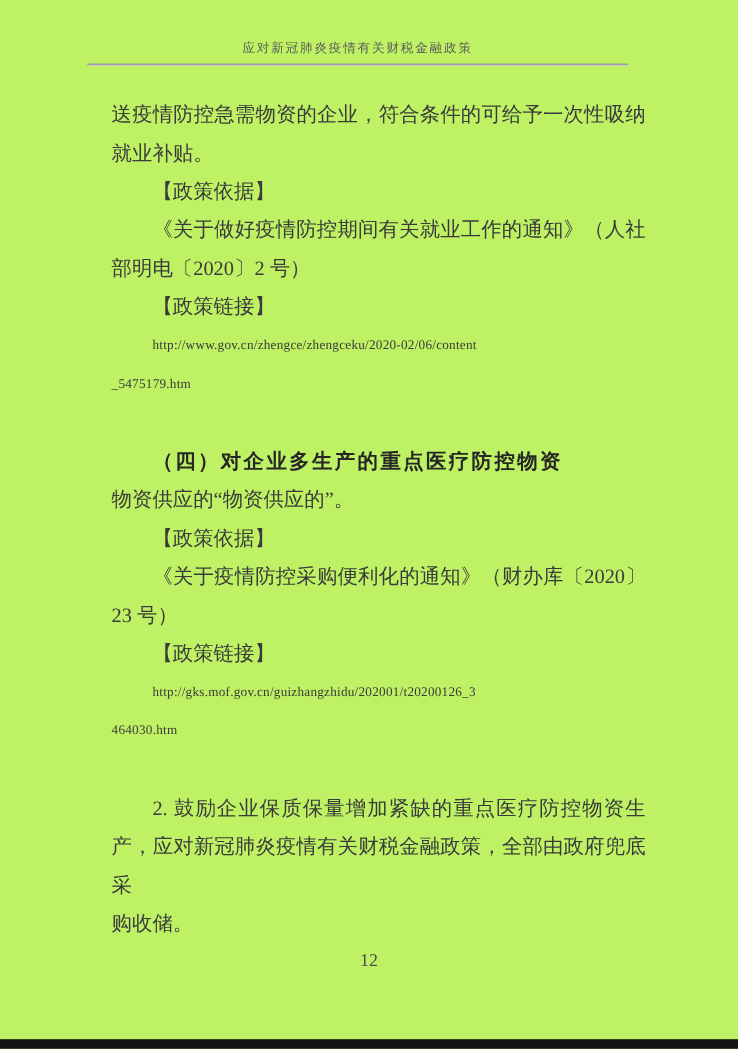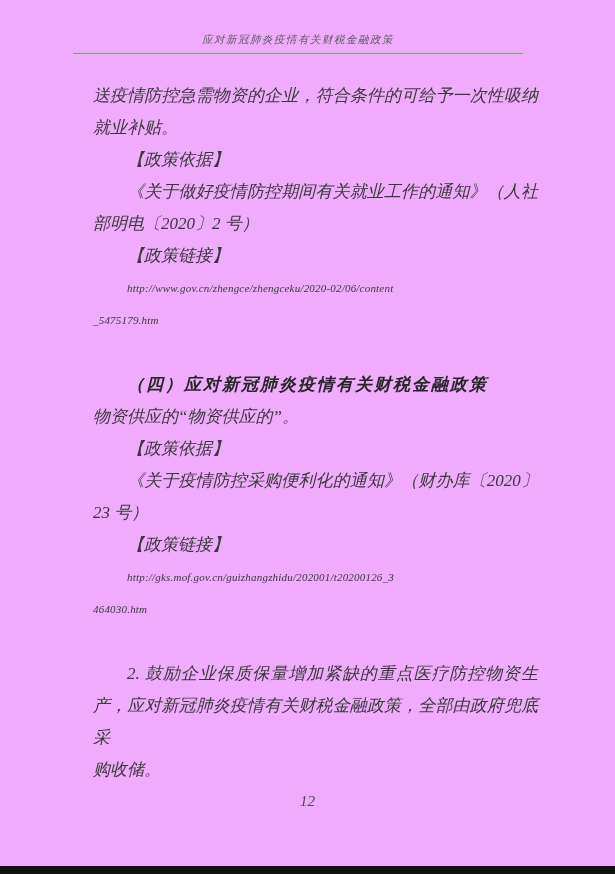--- a/index.html
+++ b/index.html
@@ -5,22 +5,21 @@
   html, body { margin: 0; padding: 0; }
   body {
     width: 615px; height: 874px;
     position: relative;
     background: #ffffff;
     font-family: "Liberation Serif", "DejaVu Serif", serif;
     overflow: hidden;
   }
   .page {
     position: absolute; inset: 0;
-    background: #f0abfc;
-    font-style: italic;
+    background: #bef264;
   }
   
   .header-title {
     position: absolute;
     top: 33px; left: 73px; width: 450px;
     text-align: center;
     font-size: 10.5px;
     letter-spacing: 1.5px;
     color: #5a5a5a;
   }
@@ -84,21 +83,21 @@
 
   <div class="body-col">
     <div class="line just">送疫情防控急需物资的企业，符合条件的可给予一次性吸纳</div>
     <div class="line">就业补贴。</div>
     <div class="line indent">【政策依据】</div>
     <div class="line indent just">《关于做好疫情防控期间有关就业工作的通知》（人社</div>
     <div class="line">部明电〔2020〕2 号）</div>
     <div class="line indent">【政策链接】</div>
     <div class="line indent url">http://www.gov.cn/zhengce/zhengceku/2020-02/06/content</div>
     <div class="line url">_5475179.htm</div>
-    <div class="line indent heading gap-before">（四）应对新冠肺炎疫情有关财税金融政策</div>
+    <div class="line indent heading gap-before">（四）对企业多生产的重点医疗防控物资</div>
     <div class="line">物资供应的“物资供应的”。</div>
     <div class="line indent">【政策依据】</div>
     <div class="line indent just">《关于疫情防控采购便利化的通知》（财办库〔2020〕</div>
     <div class="line">23 号）</div>
     <div class="line indent">【政策链接】</div>
     <div class="line indent url">http://gks.mof.gov.cn/guizhangzhidu/202001/t20200126_3</div>
     <div class="line url">464030.htm</div>
     <div class="line indent just gap-before">2. 鼓励企业保质保量增加紧缺的重点医疗防控物资生</div>
     <div class="line just">产，应对新冠肺炎疫情有关财税金融政策，全部由政府兜底采</div>
     <div class="line">购收储。</div>

